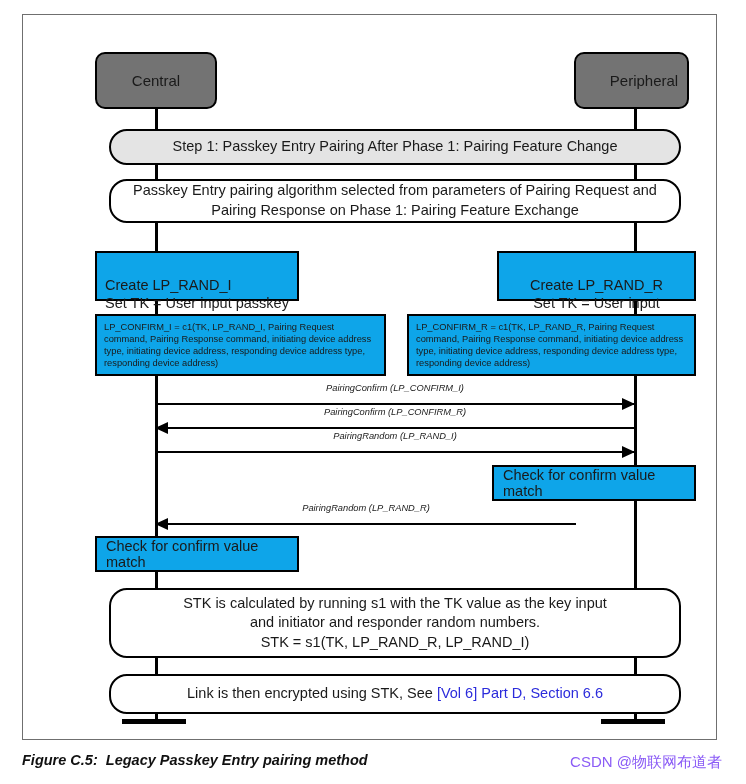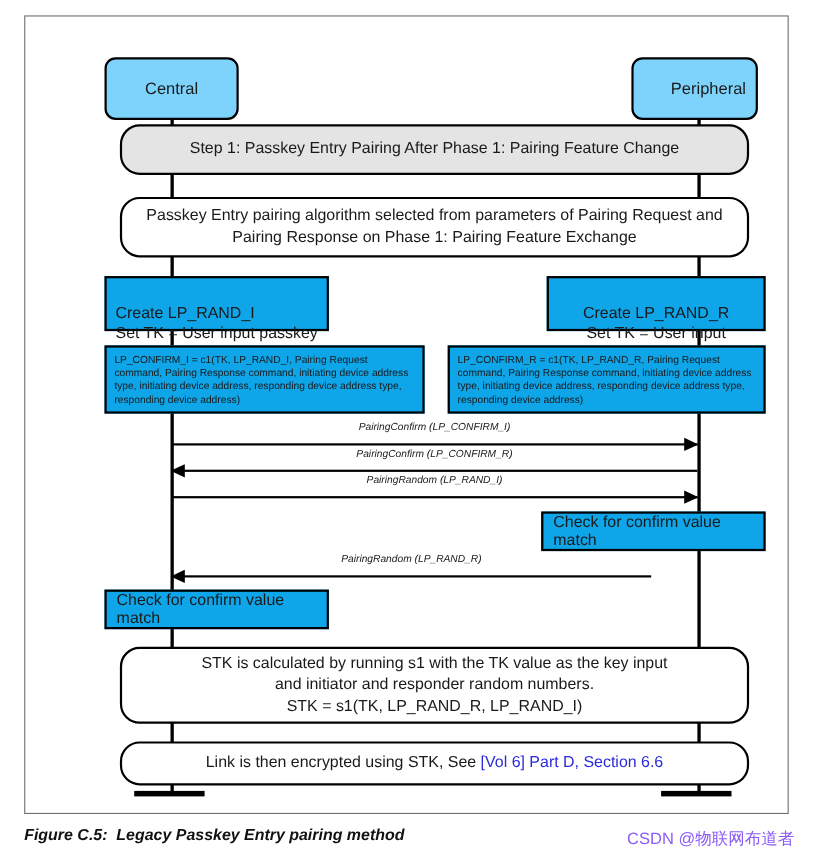--- a/index.html
+++ b/index.html
@@ -49,21 +49,21 @@
     height: 5px;
     width: 64px;
     background: #000000;
   }
 
   
   .actor-box {
     position: absolute;
     border: 2px solid #000;
     border-radius: 10px;
-    background: #7dd3fc;
+    background: #737373;
     box-sizing: border-box;
     display: flex;
     align-items: center;
     justify-content: center;
     font-size: 15px;
     color: #1a1a1a;
   }
   .actor-central   { left: 72px;  top: 37px; width: 122px; height: 57px; }
   .actor-periph    { left: 551px; top: 37px; width: 115px; height: 57px; padding-left: 25px; }
 
@@ -79,22 +79,22 @@
     align-items: center;
     justify-content: center;
     text-align: center;
     font-size: 14.5px;
     line-height: 1.35;
     color: #1a1a1a;
     background: #ffffff;
   }
   .band-shaded { background: #e4e4e4; }
 
-  .band-step1  { top: 98px; height: 46px; align-items: center; }
-  .band-algo   { top: 164px; height: 55px; }
+  .band-step1  { top: 114px; height: 36px; align-items: center; }
+  .band-algo   { top: 164px; height: 44px; }
   .band-stk    { top: 573px; height: 70px; }
   .band-link   { top: 659px; height: 40px; }
 
   .band-link .link-ref { color: #2b2bdb; }
 
   
   .note {
     position: absolute;
     box-sizing: border-box;
     border: 2px solid #000;
@@ -172,21 +172,21 @@
     border-left: 13px solid #000;
   }
   .message.dir-left .msg-head {
     left: -1px;
     border-right: 13px solid #000;
   }
 
   .msg-row-1 { left: 133px; width: 478px; top: 371px; }
   .msg-row-2 { left: 133px; width: 478px; top: 395px; }
   .msg-row-3 { left: 133px; width: 478px; top: 419px; }
-  .msg-row-4 { left: 133px; width: 420px; top: 491px; padding-left: 16px; }
+  .msg-row-4 { left: 133px; width: 420px; top: 491px; }
 
   
   .caption {
     position: absolute;
     left: 22px;
     top: 752px;
     font-size: 14.5px;
     font-style: italic;
     font-weight: bold;
     color: #111111;

